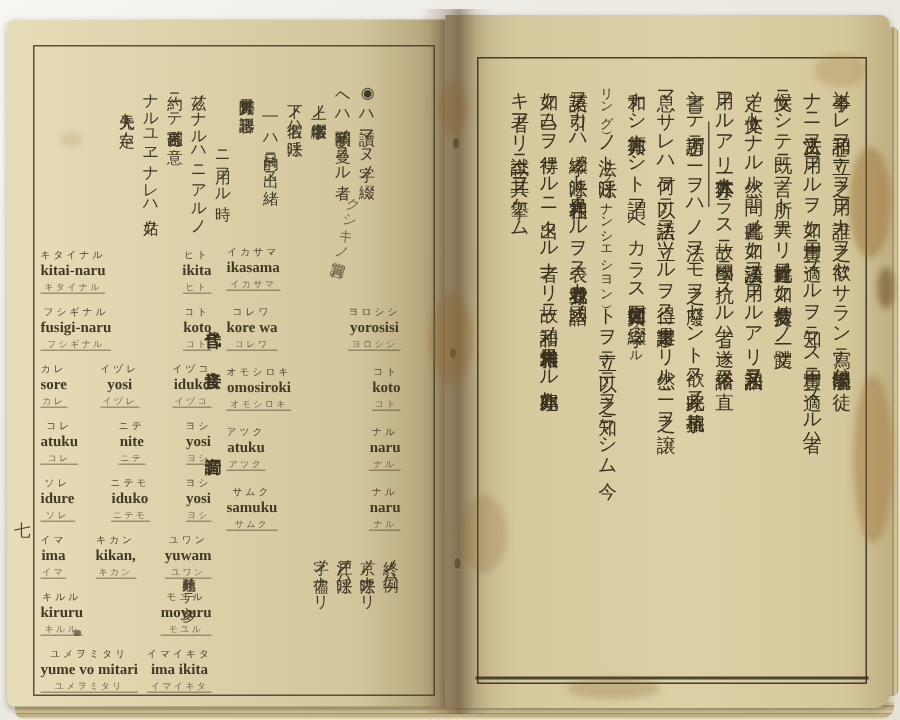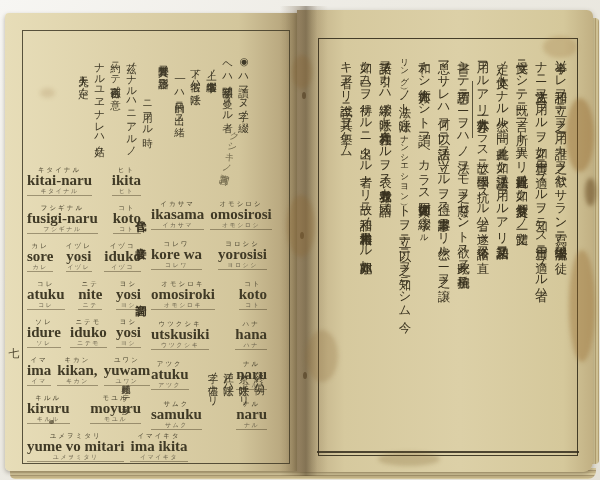--- a/index.html
+++ b/index.html
@@ -32,26 +32,26 @@
   .right-text{position:absolute;left:30px;right:23px;top:42px;bottom:27px;}
   .rcol{line-height:19.5px;font-size:12.5px;letter-spacing:0;color:#38311e;}
   .rcol .small{font-size:8.5px;}
   .rcol .emph{border-right:1.5px solid rgba(58,51,34,.8);padding-right:1px;}
   
   .left-header{position:absolute;right:45px;top:42px;height:172px;}
   .hcol{line-height:16px;font-size:10.5px;color:#3e3826;}
   
   .wgroup{position:absolute;display:flex;flex-direction:column;}
   .wg-left{left:22px;top:153px;width:114px;gap:8px;}
-  .wg-right{left:146px;top:151px;width:116px;gap:10px;margin-top:36px;}
+  .wg-right{left:146px;top:151px;width:116px;gap:10px;}
   .wrow{display:flex;justify-content:space-between;align-items:flex-end;gap:6px;}
   .wentry{display:flex;flex-direction:column;align-items:center;
     border-bottom:1px solid rgba(70,60,35,.45);padding-bottom:1px;}
   .kana-t{font-size:6.5px;letter-spacing:2px;color:#4a4430;white-space:nowrap;height:8px;}
-  .roman{font-family:"Liberation Serif",serif;font-weight:600;font-size:15px;
+  .roman{font-family:"Liberation Serif",serif;font-weight:600;font-size:10px;
     color:#403a26;white-space:nowrap;line-height:13px;}
   .kana-b{font-size:6px;letter-spacing:1.5px;color:#5a5340;white-space:nowrap;height:7px;opacity:.85;}
   
   .glabel{position:absolute;left:129px;font-size:11px;font-weight:bold;color:#3a3322;line-height:14px;}
   .side-note{position:absolute;left:115px;top:365px;font-size:9px;color:#4a4330;line-height:11px;}
   .footer-cols{position:absolute;left:200px;top:352px;height:114px;}
   .fcol{line-height:15.5px;font-size:10.5px;color:#3e3826;}
   .pencil{position:absolute;left:221px;top:112px;font-size:9.5px;color:#6b6347;opacity:.9;
     transform:rotate(13deg);line-height:12px;}
   .folio{position:absolute;left:1px;top:325px;font-size:11px;color:#4a432d;}
@@ -204,25 +204,20 @@
           </div>
         </div>
       </div>
     <div class="wgroup wg-right">
         <div class="wrow">
           <div class="wentry">
             <div class="kana-t">イカサマ</div>
             <div class="roman">ikasama</div>
             <div class="kana-b">イカサマ</div>
           </div>
-          <div class="wentry">
-            <div class="kana-t">オモシロシ</div>
-            <div class="roman">omosirosi</div>
-            <div class="kana-b">オモシロシ</div>
-          </div>
         </div>
         <div class="wrow">
           <div class="wentry">
             <div class="kana-t">コレワ</div>
             <div class="roman">kore wa</div>
             <div class="kana-b">コレワ</div>
           </div>
           <div class="wentry">
             <div class="kana-t">ヨロシシ</div>
             <div class="roman">yorosisi</div>
@@ -232,32 +227,20 @@
         <div class="wrow">
           <div class="wentry">
             <div class="kana-t">オモシロキ</div>
             <div class="roman">omosiroki</div>
             <div class="kana-b">オモシロキ</div>
           </div>
           <div class="wentry">
             <div class="kana-t">コト</div>
             <div class="roman">koto</div>
             <div class="kana-b">コト</div>
-          </div>
-        </div>
-        <div class="wrow">
-          <div class="wentry">
-            <div class="kana-t">ウツクシキ</div>
-            <div class="roman">utskusiki</div>
-            <div class="kana-b">ウツクシキ</div>
-          </div>
-          <div class="wentry">
-            <div class="kana-t">ハナ</div>
-            <div class="roman">hana</div>
-            <div class="kana-b">ハナ</div>
           </div>
         </div>
         <div class="wrow">
           <div class="wentry">
             <div class="kana-t">アツク</div>
             <div class="roman">atuku</div>
             <div class="kana-b">アツク</div>
           </div>
           <div class="wentry">
             <div class="kana-t">ナル</div>

